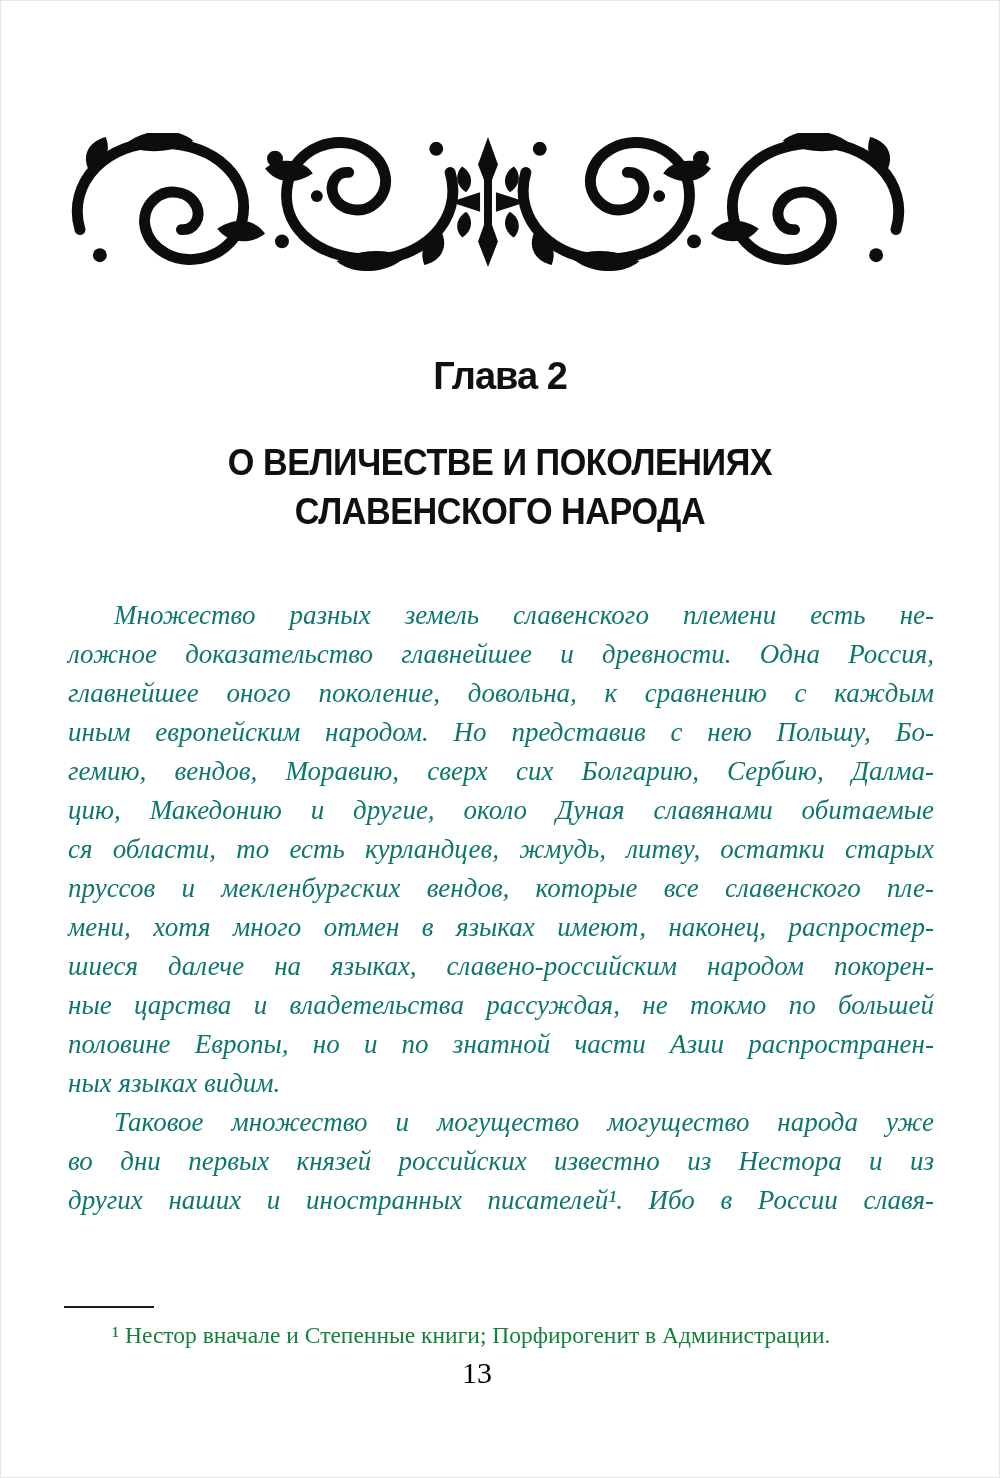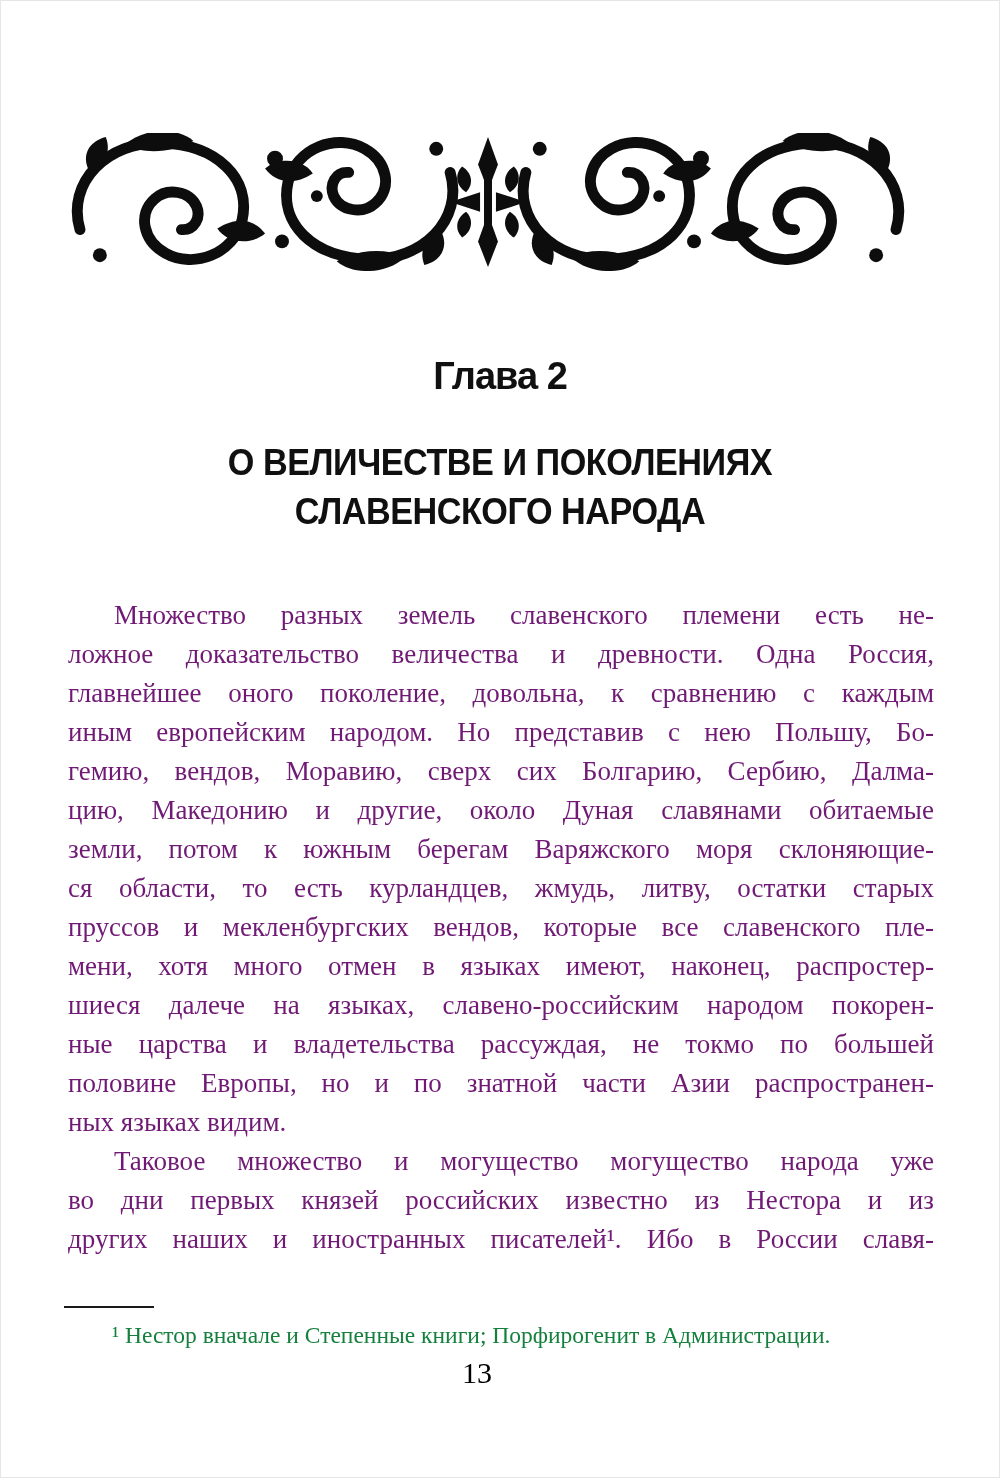--- a/index.html
+++ b/index.html
@@ -53,21 +53,22 @@
     transform: scaleX(0.95);
     transform-origin: 50% 50%;
   }
   .body-text {
     position: absolute;
     top: 596px;
     left: 68px;
     width: 866px;
     font-size: 27px;
     line-height: 39px;
-    color: #701a75;
+    color: #0f766e;
+    font-style: italic;
   }
   .line {
     text-align: justify;
     text-align-last: justify;
     height: 39px;
     white-space: nowrap;
   }
   .line.indent { text-indent: 46px; }
   .line.pend { text-align-last: left; white-space: normal; }
   .footnote-rule {
@@ -139,26 +140,25 @@
   </div>
 
   <div class="chapter-label">Глава 2</div>
   <div class="chapter-title">
     <div>О ВЕЛИЧЕСТВЕ И ПОКОЛЕНИЯХ</div>
     <div>СЛАВЕНСКОГО НАРОДА</div>
   </div>
 
   <div class="body-text">
     <div class="line indent">Множество разных земель славенского племени есть не-</div>
-    <div class="line">ложное доказательство величества и древности. Одна Россия,</div>
+    <div class="line">ложное доказательство главнейшее и древности. Одна Россия,</div>
     <div class="line">главнейшее оного поколение, довольна, к сравнению с каждым</div>
     <div class="line">иным европейским народом. Но представив с нею Польшу, Бо-</div>
     <div class="line">гемию, вендов, Моравию, сверх сих Болгарию, Сербию, Далма-</div>
     <div class="line">цию, Македонию и другие, около Дуная славянами обитаемые</div>
-    <div class="line">земли, потом к южным берегам Варяжского моря склоняющие-</div>
     <div class="line">ся области, то есть курландцев, жмудь, литву, остатки старых</div>
     <div class="line">пруссов и мекленбургских вендов, которые все славенского пле-</div>
     <div class="line">мени, хотя много отмен в языках имеют, наконец, распростер-</div>
     <div class="line">шиеся далече на языках, славено-российским народом покорен-</div>
     <div class="line">ные царства и владетельства рассуждая, не токмо по большей</div>
     <div class="line">половине Европы, но и по знатной части Азии распространен-</div>
     <div class="line pend">ных языках видим.</div>
     <div class="line indent">Таковое множество и могущество могущество народа уже</div>
     <div class="line">во дни первых князей российских известно из Нестора и из</div>
     <div class="line">других наших и иностранных писателей¹. Ибо в России славя-</div>

